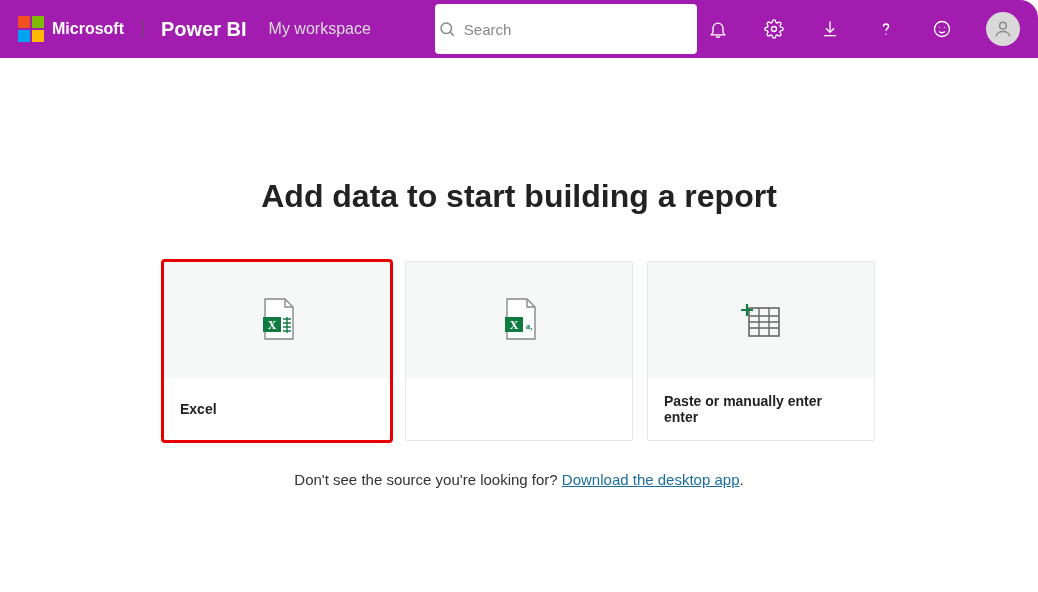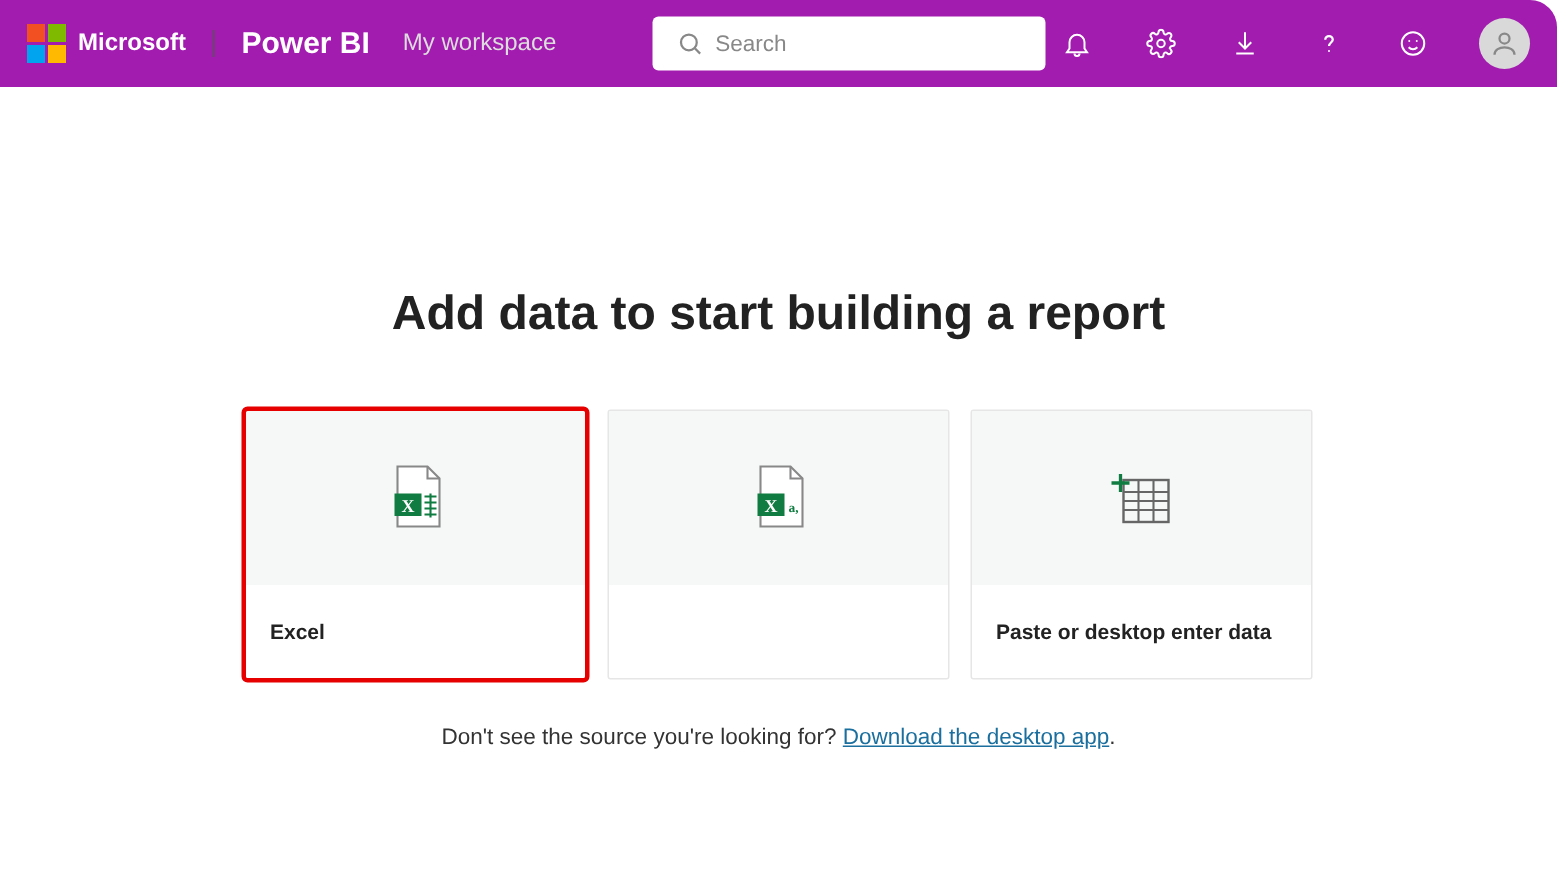--- a/index.html
+++ b/index.html
@@ -43,26 +43,26 @@
       margin-right: 22px;
     }
     .workspace-text {
       font-size: 16px;
       font-weight: 400;
       color: #ddd;
       margin-right: 64px;
     }
     .search-box {
       width: 262px;
-      height: 36px;
+      height: 50px;
       border-radius: 4px;
       background: #fff;
       display: flex;
       align-items: center;
-      padding: 0 16px;
+      padding: 0 3px;
     }
     .search-box svg { flex-shrink: 0; margin-right: 8px; }
     .search-box input {
       border: none;
       outline: none;
       font-size: 15px;
       width: 100%;
       color: #888;
       background: transparent;
     }
@@ -90,21 +90,20 @@
       display: flex;
       align-items: center;
       justify-content: center;
       cursor: pointer;
     }
     .content {
       padding-top: 120px;
       display: flex;
       flex-direction: column;
       align-items: center;
-      margin-top: 12px;
     }
     .page-title {
       font-size: 32px;
       font-weight: 600;
       color: #222;
       margin-bottom: 46px;
     }
     .cards {
       display: flex;
       gap: 14px;
@@ -253,21 +252,21 @@
           <rect x="10" y="8" width="30" height="28" fill="none" stroke="#666" stroke-width="1.6"></rect>
           <line x1="10" y1="16" x2="40" y2="16" stroke="#666" stroke-width="1.4"></line>
           <line x1="10" y1="22" x2="40" y2="22" stroke="#666" stroke-width="1.4"></line>
           <line x1="10" y1="28" x2="40" y2="28" stroke="#666" stroke-width="1.4"></line>
           <line x1="20" y1="8" x2="20" y2="36" stroke="#666" stroke-width="1.4"></line>
           <line x1="30" y1="8" x2="30" y2="36" stroke="#666" stroke-width="1.4"></line>
           <line x1="8" y1="4" x2="8" y2="16" stroke="#107C41" stroke-width="2.2"></line>
           <line x1="2" y1="10" x2="14" y2="10" stroke="#107C41" stroke-width="2.2"></line>
         </svg>
       </div>
-      <div class="card-label">Paste or desktop enter data</div>
+      <div class="card-label">Paste or manually enter enter</div>
     </div>
 
   </div>
 
   <div class="footer-text">
     <span>Don't see the source you're looking for? </span>
     <a class="footer-link">Download the desktop app</a><span>.</span>
   </div>
 </div>
 

